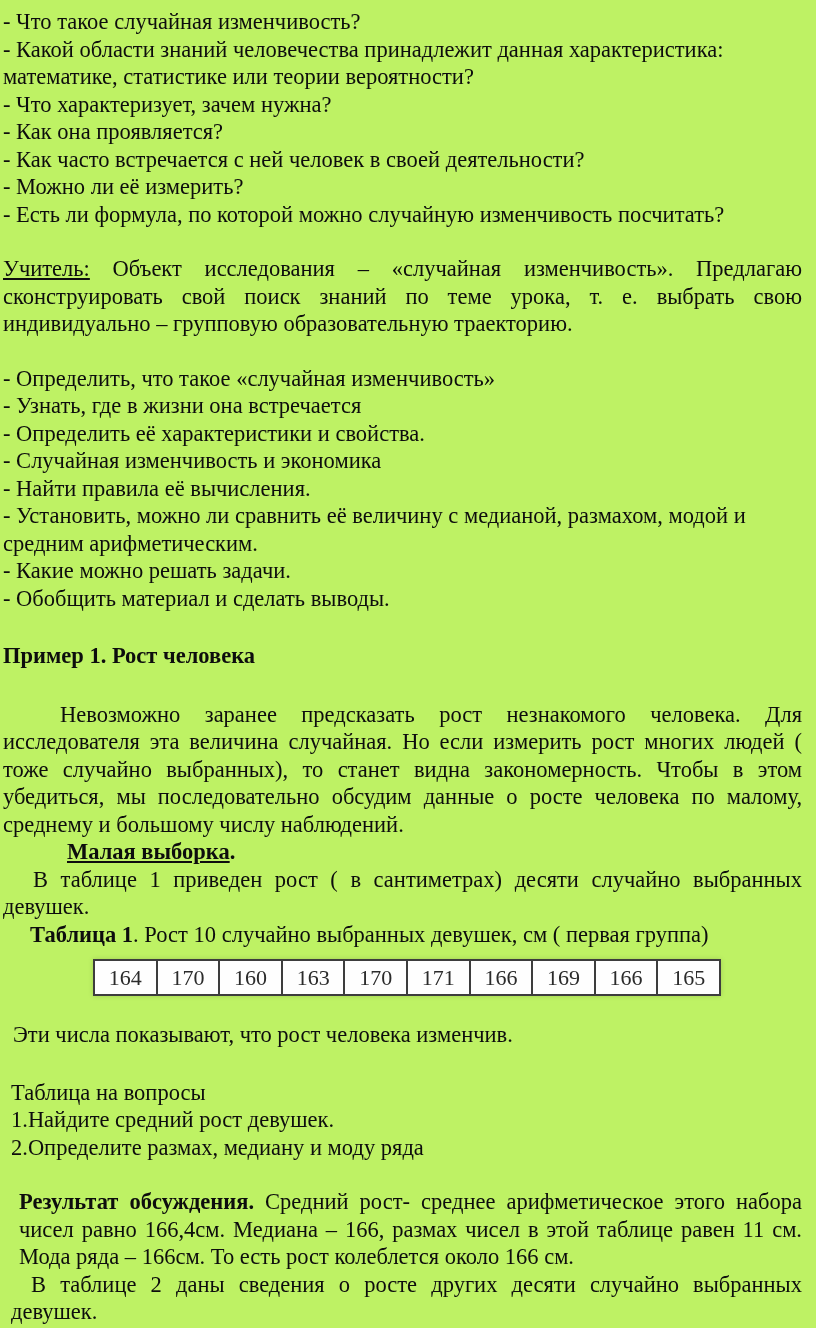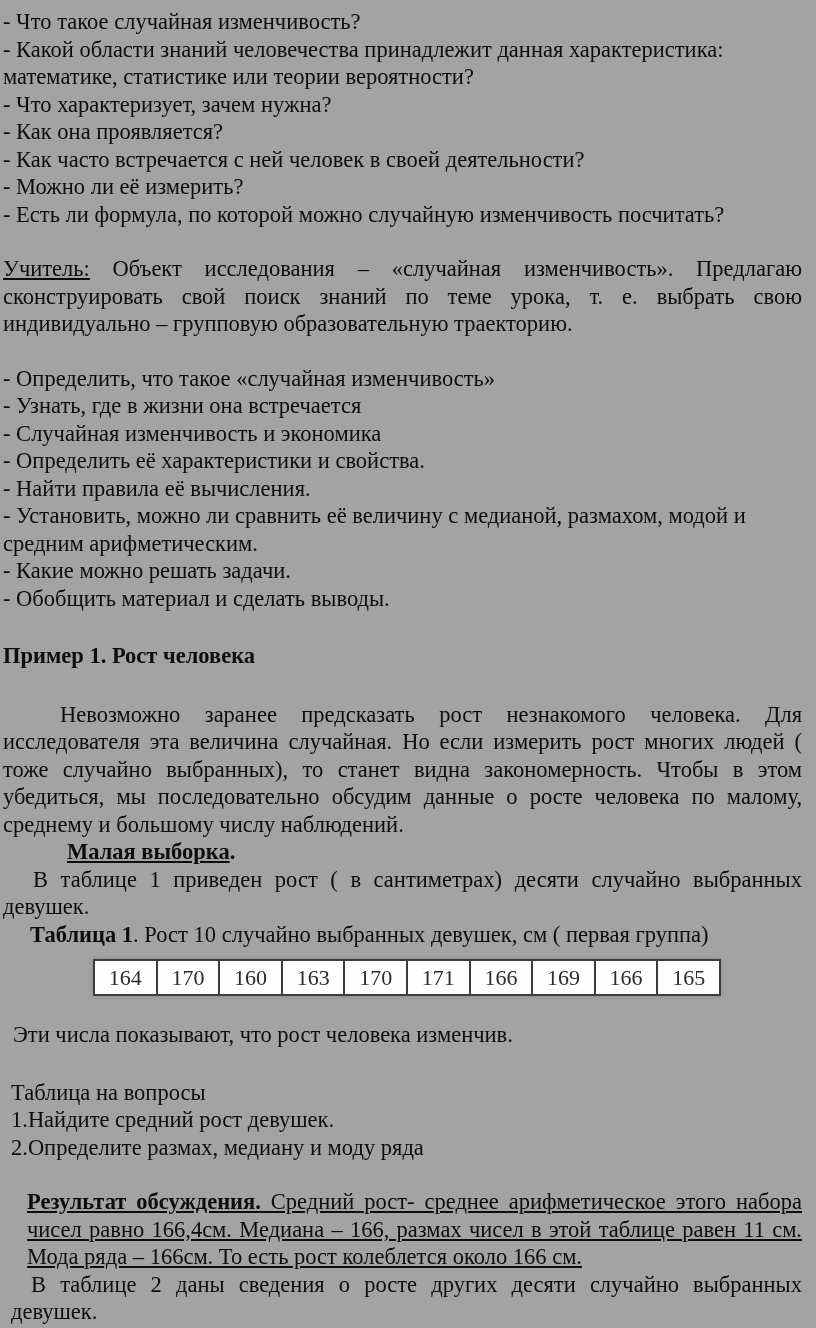--- a/index.html
+++ b/index.html
@@ -3,21 +3,21 @@
 <meta charset="utf-8">
 <style>
   html, body { margin: 0; padding: 0; background: #ffffff; }
   .page {
     position: relative;
     width: 816px;
     height: 1328px;
     box-sizing: border-box;
     padding: 8px 14px 0 3px;
     overflow: hidden;
-    background: #a3a3a3;
+    background: #bef264;
     color: #0d0d0d;
     font-family: "Liberation Serif", "DejaVu Serif", serif;
     font-size: 22.5px;
     line-height: 27.5px;
   }
   p { margin: 0; }
   .bold { font-weight: bold; }
   .underline { text-decoration: underline; }
 
   .questions { margin-bottom: 27px; }
@@ -47,21 +47,21 @@
     justify-content: center;
     border-left: 2px solid #3d3d3d;
     font-size: 22px;
     color: #2b2b2b;
   }
   .height-table .cell:first-child { border-left: none; }
 
   .after-table { margin: 25px 0 0 10px; }
   .answer-prompt { margin: 30px 0 0 8px; }
   .task-item { margin-left: 8px; }
-  .result-par { text-align: justify; margin: 27px 0 0 24px; text-decoration: underline; }
+  .result-par { text-align: justify; margin: 27px 0 0 16px; }
   .table2-intro { text-align: justify; margin-left: 8px; text-indent: 20px; }
 </style>
 </head>
 <body>
 
 <div class="page">
 
   <div class="questions">
     <p>- Что такое случайная изменчивость?</p>
     <p>- Какой области знаний человечества принадлежит данная характеристика: математике, статистике или теории вероятности?</p>
@@ -70,22 +70,22 @@
     <p>- Как часто встречается с ней человек в своей деятельности?</p>
     <p>- Можно ли её измерить?</p>
     <p>- Есть ли формула, по которой можно случайную изменчивость посчитать?</p>
   </div>
 
   <p class="teacher-par"><span class="underline">Учитель:</span><span> Объект исследования – «случайная изменчивость». Предлагаю сконструировать свой поиск знаний по теме урока, т. е. выбрать свою индивидуально – групповую образовательную траекторию.</span></p>
 
   <div class="goals">
     <p>- Определить, что такое «случайная изменчивость»</p>
     <p>- Узнать, где в жизни она встречается</p>
+    <p>- Определить её характеристики и свойства.</p>
     <p>- Случайная изменчивость и экономика</p>
-    <p>- Определить её характеристики и свойства.</p>
     <p>- Найти правила её вычисления.</p>
     <p>- Установить, можно ли сравнить её величину с медианой, размахом, модой  и средним арифметическим.</p>
     <p>- Какие можно решать задачи.</p>
     <p>- Обобщить материал и сделать выводы.</p>
   </div>
 
   <p class="example-heading">Пример 1. Рост человека</p>
 
   <p class="intro-par">Невозможно заранее предсказать рост незнакомого человека. Для исследователя эта величина случайная. Но если измерить рост многих людей ( тоже случайно выбранных), то станет видна закономерность. Чтобы в этом убедиться, мы последовательно обсудим данные о росте человека по малому, среднему и большому числу наблюдений.</p>
 

